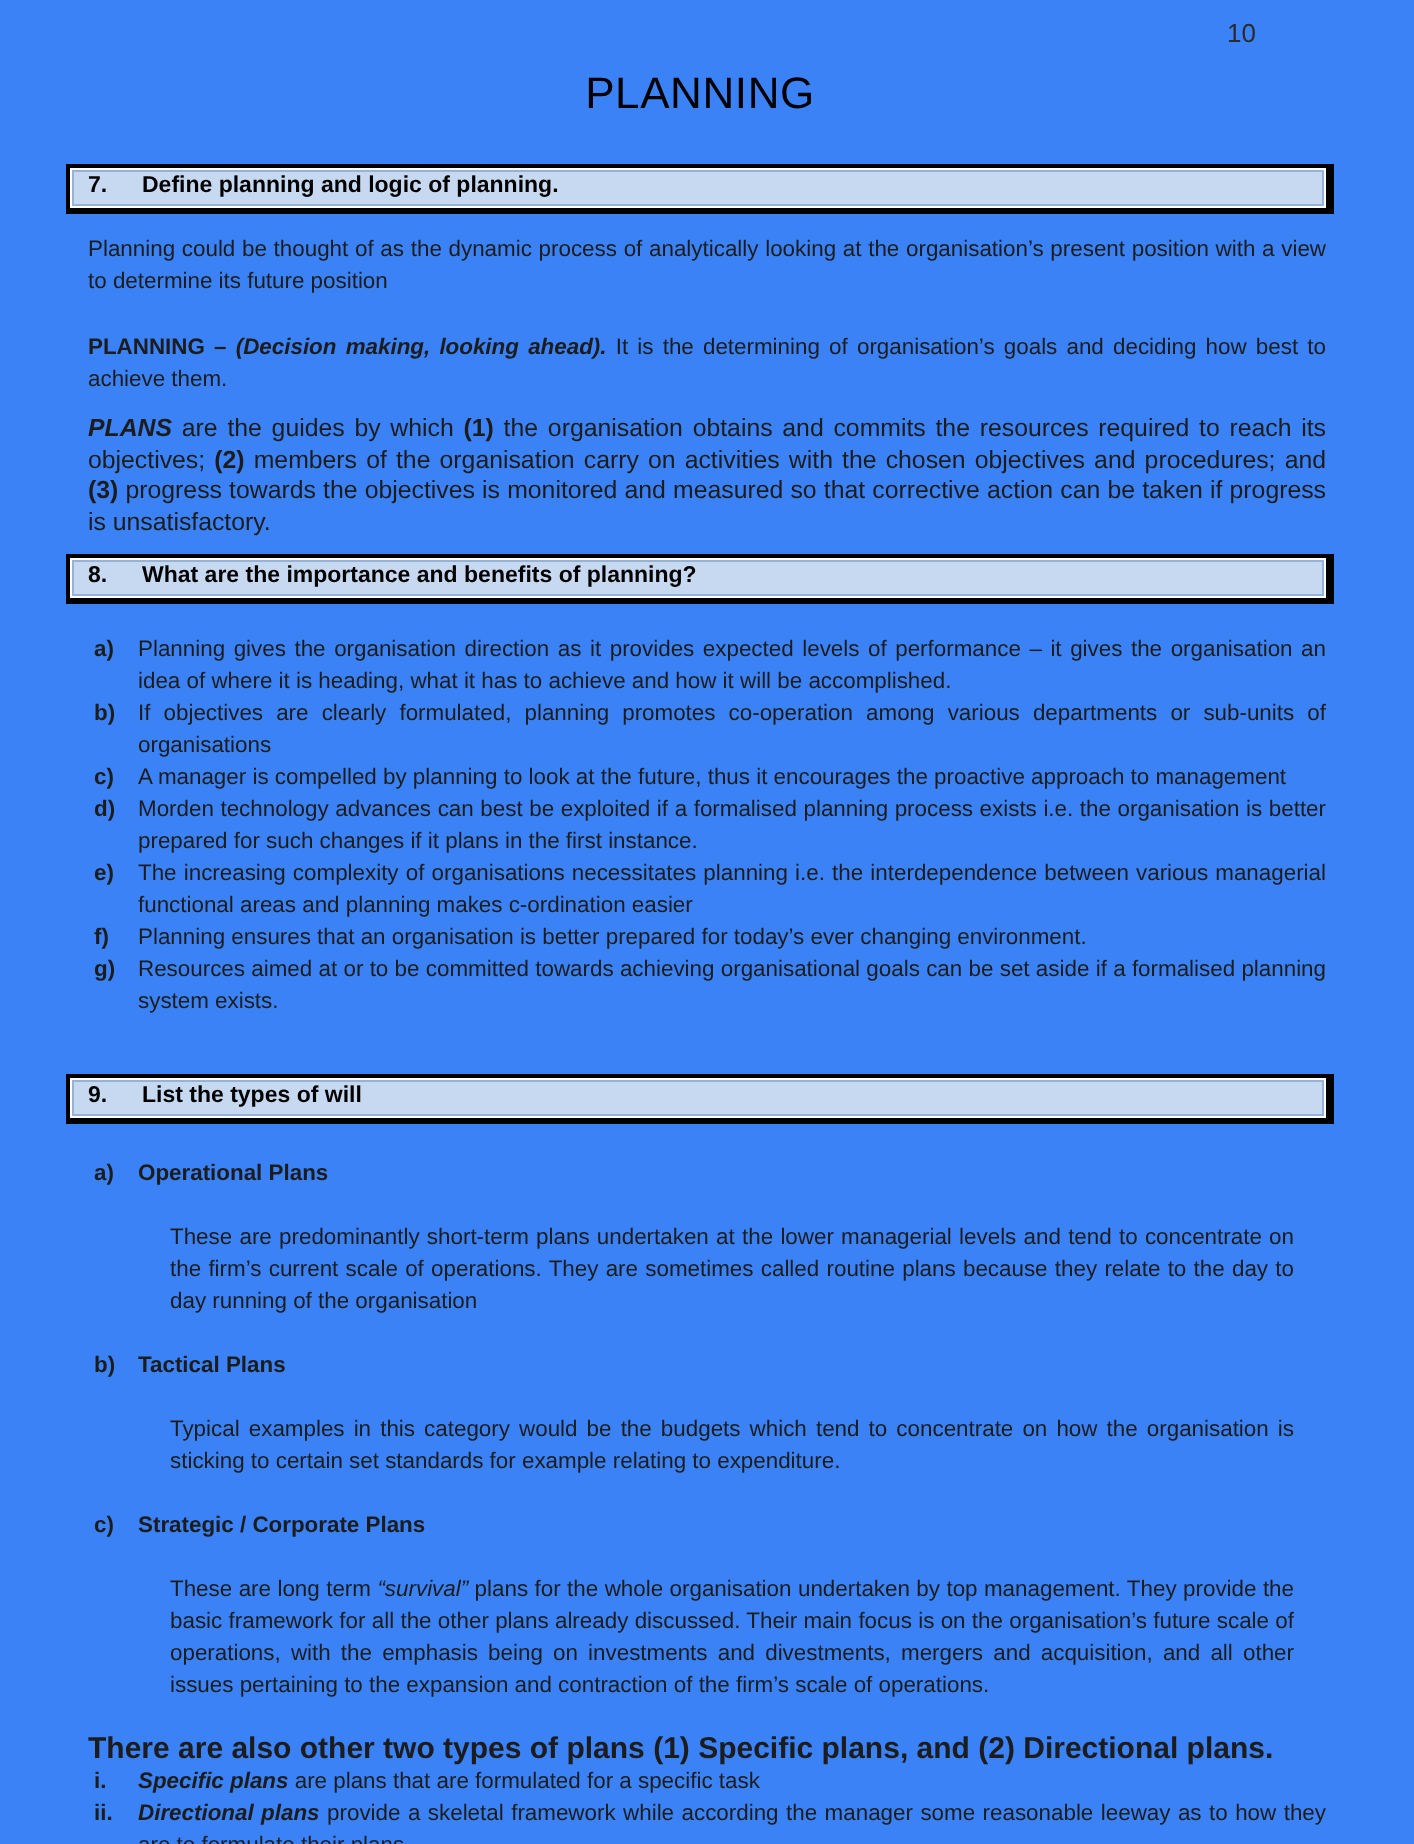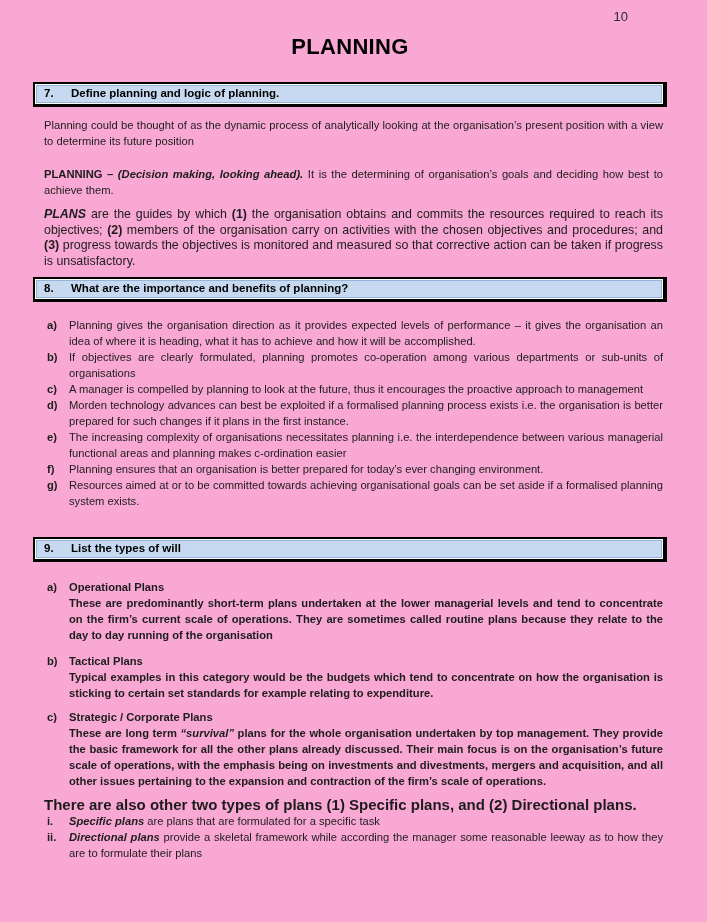--- a/index.html
+++ b/index.html
@@ -1,32 +1,32 @@
 <!DOCTYPE html>
 <html><head>
 <meta charset="utf-8">
 <style>
   html,body { margin:0; padding:0; background:#ffffff; }
   .page {
     position:relative;
     width:707px; height:922px;
-    background:#f9a8d4;
+    background:#3b82f6;
     box-sizing:border-box;
     padding:8px 40px 0 33px;
     font-family:"Liberation Sans", sans-serif;
     color:#1c1c1c;
     overflow:hidden;
   }
   .page-number {
     position:absolute; top:9px; right:79px;
     font-size:13px; color:#2b2b2b;
   }
   .title {
     margin:26px 0 0; text-align:center;
-    font-size:22px; font-weight:bold; color:#000;
+    font-size:22px; font-weight:normal; color:#000;
     letter-spacing:0.3px;
   }
   .qheader {
     margin-top:22px;
     background:#c6d9f1;
     border:solid #000000;
     border-width:2px 4px 3px 2px;
     box-shadow: inset 0 0 0 1px #ffffff, inset 0 0 0 2px #95b3d7;
     padding:2px 6px 3px 9px;
     display:flex;
@@ -58,21 +58,21 @@
     font-size:11.2px; line-height:16px;
   }
   .lmark { flex:0 0 22px; font-weight:bold; }
   .ltext { flex:1; text-align:justify; }
 
   .plan { margin:10px 4px 0 14px; font-size:11.2px; line-height:16px; }
   .plan.first { margin-top:17px; }
   .plan.c { margin-top:8px; }
   .plan .phead { display:flex; font-weight:bold; }
   .plan .pbody { margin:0 0 0 22px; text-align:justify; }
-  .plan .pbody p { margin:0;font-weight:bold; }
+  .plan .pbody p { margin:16px; }
   .plan .pbody p + p { margin-top:14px; }
 
   .closing {
     margin:8px 4px 0 11px;
     font-weight:bold; font-size:15px; line-height:16px;
   }
   .roman { margin-top:0; }
 </style>
 </head>
 <body>

